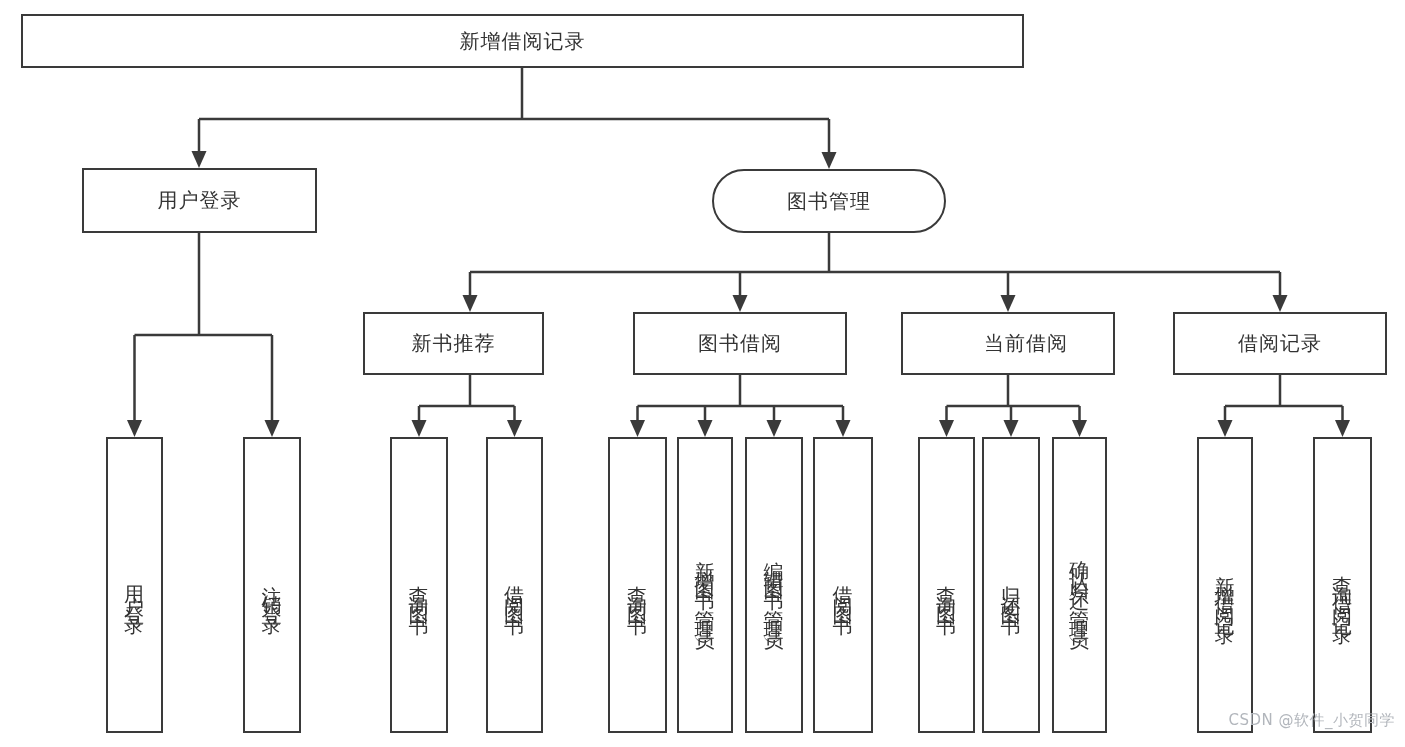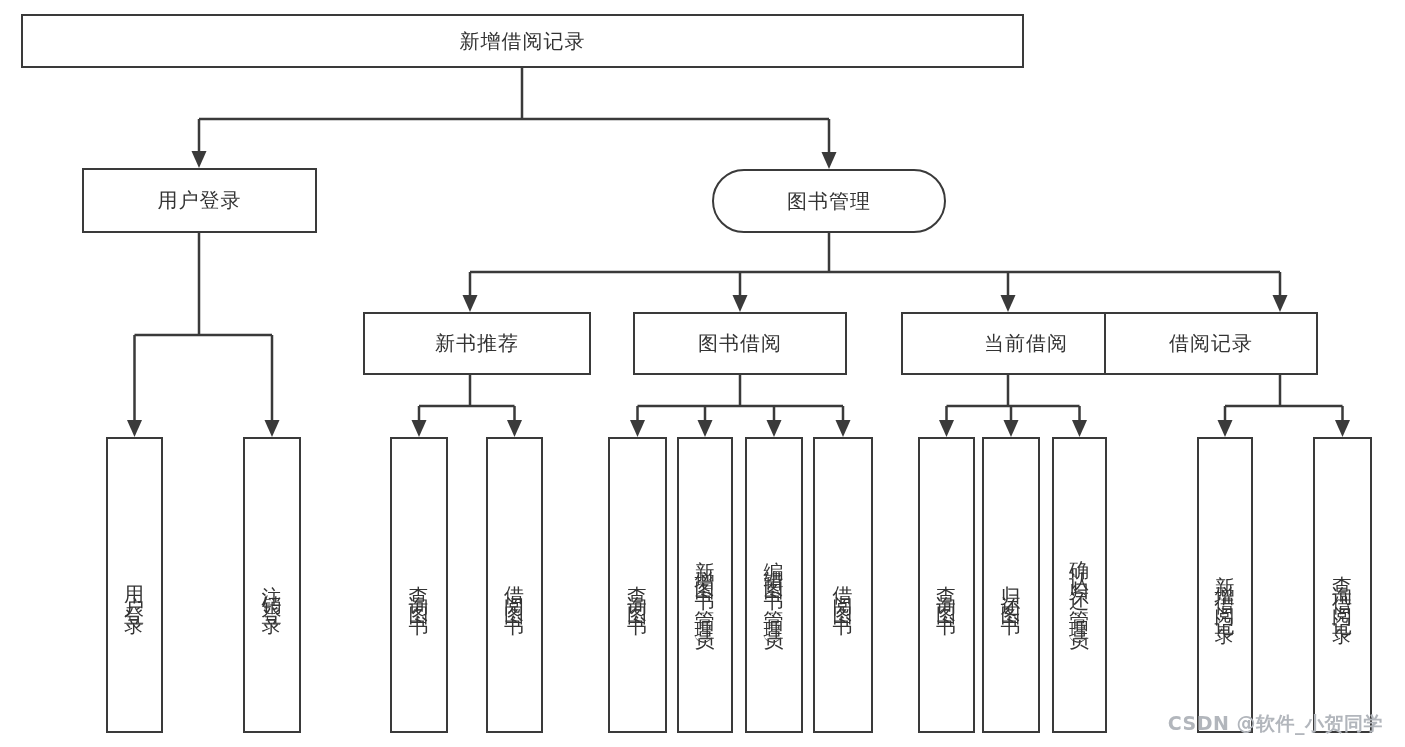--- a/index.html
+++ b/index.html
@@ -21,22 +21,22 @@
     border:2.5px solid var(--line-color);color:var(--text-color);
     display:flex;align-items:center;justify-content:center;
     font-size:20px;z-index:2;letter-spacing:1px;
   }
   .leaf span{
     writing-mode:vertical-rl;text-orientation:mixed;
     letter-spacing:10px;line-height:1;white-space:nowrap;
     margin-bottom:-10px;
   }
   .watermark{
-    position:absolute;right:22px;top:711px;z-index:3;
-    font-size:19px;letter-spacing:0.5px;color:var(--watermark-color);font-weight:bold;
+    position:absolute;right:10px;top:711px;z-index:3;
+    font-size:15px;letter-spacing:0.5px;color:var(--watermark-color);
   }
 </style>
 </head>
 <body>
 
 <div class="canvas">
 
   <svg class="connectors" width="1405" height="747" viewBox="0 0 1405 747">
 
     <path d="M522 68 V119 M199 119 H829 M199 119 V155 M829 119 V156"></path>
@@ -78,30 +78,30 @@
     <span>新增借阅记录</span>
   </div>
 
   <div class="node" style="left:82px;top:168px;width:235px;height:65px;">
     <span>用户登录</span>
   </div>
   <div class="node" style="left:712px;top:169px;width:234px;height:64px;border-radius:32px;">
     <span>图书管理</span>
   </div>
 
-  <div class="node" style="left:363px;top:312px;width:228px;height:63px;">
+  <div class="node" style="left:363px;top:312px;width:181px;height:63px;">
     <span>新书推荐</span>
   </div>
   <div class="node" style="left:633px;top:312px;width:214px;height:63px;">
     <span>图书借阅</span>
   </div>
   <div class="node" style="left:901px;top:312px;width:214px;height:63px;padding-left:36px;">
     <span>当前借阅</span>
   </div>
-  <div class="node" style="left:1104px;top:312px;width:214px;height:63px;">
+  <div class="node" style="left:1173px;top:312px;width:214px;height:63px;">
     <span>借阅记录</span>
   </div>
 
   <div class="node leaf" style="left:106px;top:437px;width:57px;height:296px;">
     <span>用户登录</span>
   </div>
   <div class="node leaf" style="left:243px;top:437px;width:58px;height:296px;">
     <span>注销登录</span>
   </div>
 

